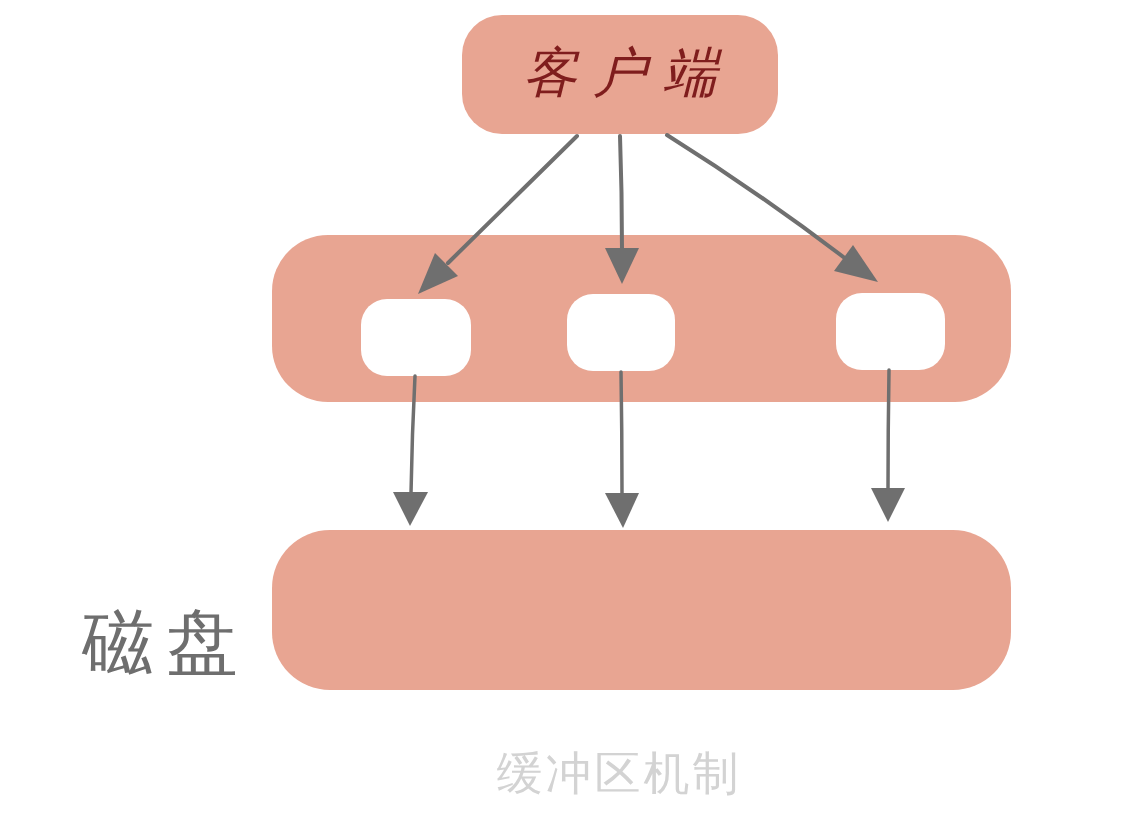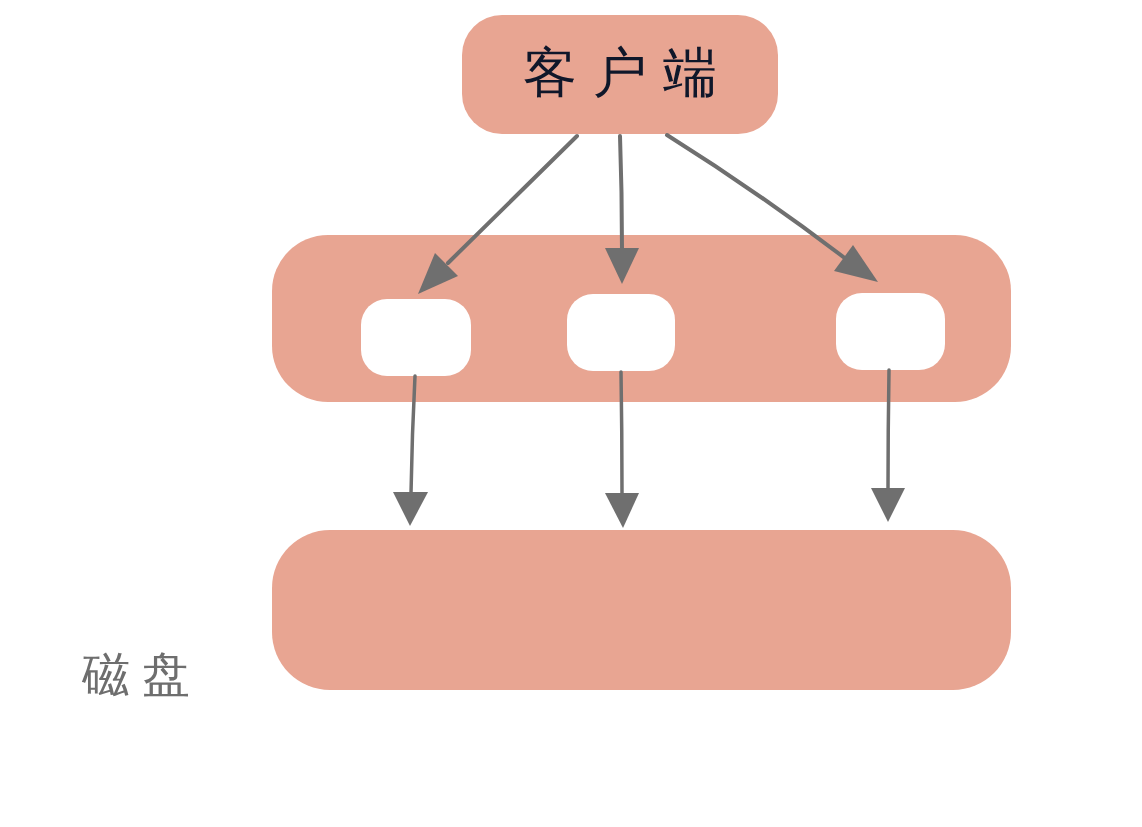--- a/index.html
+++ b/index.html
@@ -20,27 +20,28 @@
     position: absolute;
     left: 462px; top: 15px;
     width: 316px; height: 119px;
     background: #E8A592;
     border-radius: 40px;
     display: flex;
     align-items: center;
     justify-content: center;
   }
   .client-label {
-    color: #0f172a;
+    color: #7f1d1d;
     font-size: 54px;
     letter-spacing: 16px;
     text-indent: 16px; 
     white-space: nowrap;
     line-height: 1;
     transform: translateY(-2px);
+    font-style: italic;
   }
   .cache-band {
     position: absolute;
     left: 272px; top: 235px;
     width: 739px; height: 167px;
     background: #E8A592;
     border-radius: 56px;
   }
   .disk-band {
     position: absolute;
@@ -64,23 +65,22 @@
     white-space: nowrap;
     line-height: 1;
   }
   .cache-label {
     left: 52px; top: 292px;
     font-size: 62px;
     letter-spacing: 6px;
   }
   .disk-label {
     left: 82px; top: 606px;
-    font-size: 48px;
+    font-size: 72px;
     letter-spacing: 12px;
-    margin-top: 44px;
   }
   .caption {
     position: absolute;
     left: 0; right: 0;
     top: 750px;
     text-align: center;
     color: #D3D3D3;
     font-size: 46px;
     letter-spacing: 3px;
     text-indent: 96px; 
@@ -105,20 +105,21 @@
 
   <div class="cache-band"></div>
   <div class="buffer-slot slot-1"></div>
   <div class="buffer-slot slot-2"></div>
   <div class="buffer-slot slot-3"></div>
 
   <div class="disk-band"></div>
 
   <div class="side-label disk-label">磁盘</div>
 
+  <div class="caption">缓冲区机制</div>
 
   <div class="arrows-layer">
     <svg width="1142" height="827" viewBox="0 0 1142 827" fill="none" xmlns="http://www.w3.org/2000/svg">
 
       <g>
         <path d="M577 136 Q514 198 448 263" stroke="#6F6F6F" stroke-width="4" stroke-linecap="round"></path>
         <polygon points="418,294 435,253 458,276" fill="#6F6F6F"></polygon>
       </g>
 
       <g>

